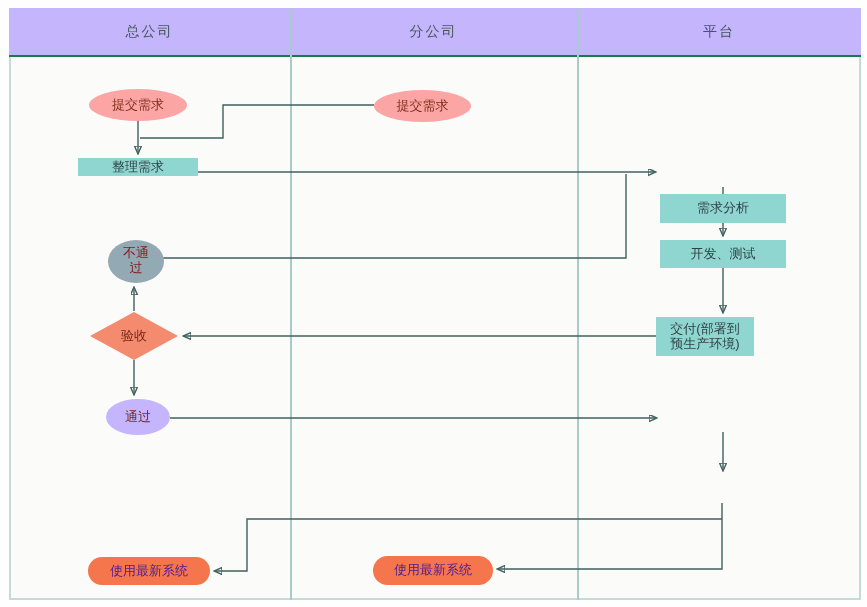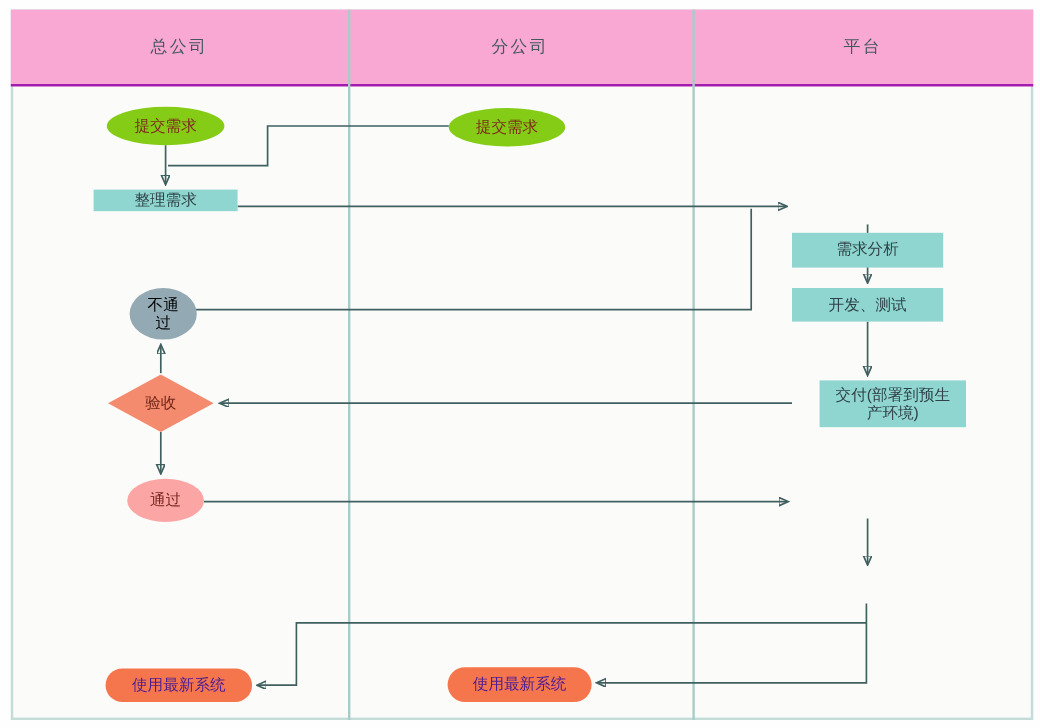--- a/index.html
+++ b/index.html
@@ -1,41 +1,41 @@
 <!DOCTYPE html>
 <html><head>
 <meta charset="utf-8">
 <style>
   html,body{margin:0;padding:0;background:#fefefe;font-family:"Liberation Sans","DejaVu Sans",sans-serif;}
   .canvas{position:relative;width:867px;height:607px;background:#fefefe;overflow:hidden;}
   .frame{position:absolute;left:9px;top:8px;width:852px;height:592px;background:#fbfbf9;border:2px solid #c3dcd8;box-sizing:border-box;}
-  .header-row{position:absolute;left:9px;top:8px;width:852px;height:64px;background:#f9a8d4;border-bottom:2px solid #a21caf;box-sizing:border-box;display:flex;}
+  .header-row{position:absolute;left:9px;top:8px;width:852px;height:49px;background:#c4b5fd;border-bottom:2px solid #15803d;box-sizing:border-box;display:flex;}
   .lane-title{display:flex;align-items:center;justify-content:center;font-size:14px;color:#44575c;letter-spacing:2px;}
   .lt1{width:281px;} .lt2{width:287px;} .lt3{width:284px;}
   .lane-sep{position:absolute;top:8px;height:592px;width:2px;background:#a8cdc8;}
   .sep1{left:290px;} .sep2{left:577px;}
   .edges{position:absolute;left:0;top:0;width:867px;height:607px;pointer-events:none;}
   .edges path{fill:none;stroke:#40605f;stroke-width:1.4;}
   .node{position:absolute;display:flex;align-items:center;justify-content:center;text-align:center;font-size:13px;color:#2f4249;line-height:1.15;box-sizing:border-box;}
   .rect{background:#90d6d0;}
   .ellipse{border-radius:50%;}
-  .orange{background:#84cc16;color:#7e2c1a;}
+  .orange{background:#fca5a5;color:#7e2c1a;}
   .stadium{background:#f5764c;color:#4c1d95;border-radius:15px;}
   .n-submit-hq{left:89px;top:89px;width:98px;height:32px;}
   .n-submit-branch{left:374px;top:90px;width:97px;height:32px;}
   .n-organize{left:78px;top:158px;width:120px;height:18px;}
   .n-analysis{left:660px;top:158px;width:126px;height:29px;margin-top:36px;}
   .n-dev{left:660px;top:240px;width:126px;height:28px;}
-  .n-deliver{left:683px;top:317px;width:122px;height:39px;padding:18px 10px;}
+  .n-deliver{left:656px;top:317px;width:98px;height:39px;padding:18px 10px;}
   .n-deploy{left:661px;top:405px;width:122px;height:27px;}
   .n-announce{left:661px;top:475px;width:122px;height:28px;}
-  .n-fail{left:108px;top:240px;width:56px;height:43px;background:#93a9b3;color:#000000;}
+  .n-fail{left:108px;top:240px;width:56px;height:43px;background:#93a9b3;color:#7f1d1d;font-family:Liberation Mono, monospace;}
   .n-fail .inner{width:30px;}
   .n-accept{left:90px;top:312px;width:88px;height:48px;background:#f48a6e;color:#74291a;clip-path:polygon(50% 0,100% 50%,50% 100%,0 50%);}
-  .n-pass{left:106px;top:399px;width:64px;height:36px;background:#fca5a5;color:#74291a;}
+  .n-pass{left:106px;top:399px;width:64px;height:36px;background:#c4b5fd;color:#74291a;}
   .n-use-hq{left:88px;top:557px;width:122px;height:28px;}
   .n-use-branch{left:373px;top:556px;width:120px;height:29px;}
 </style>
 </head>
 <body>
 
 <div class="canvas">
 
   <div class="frame"></div>
 

